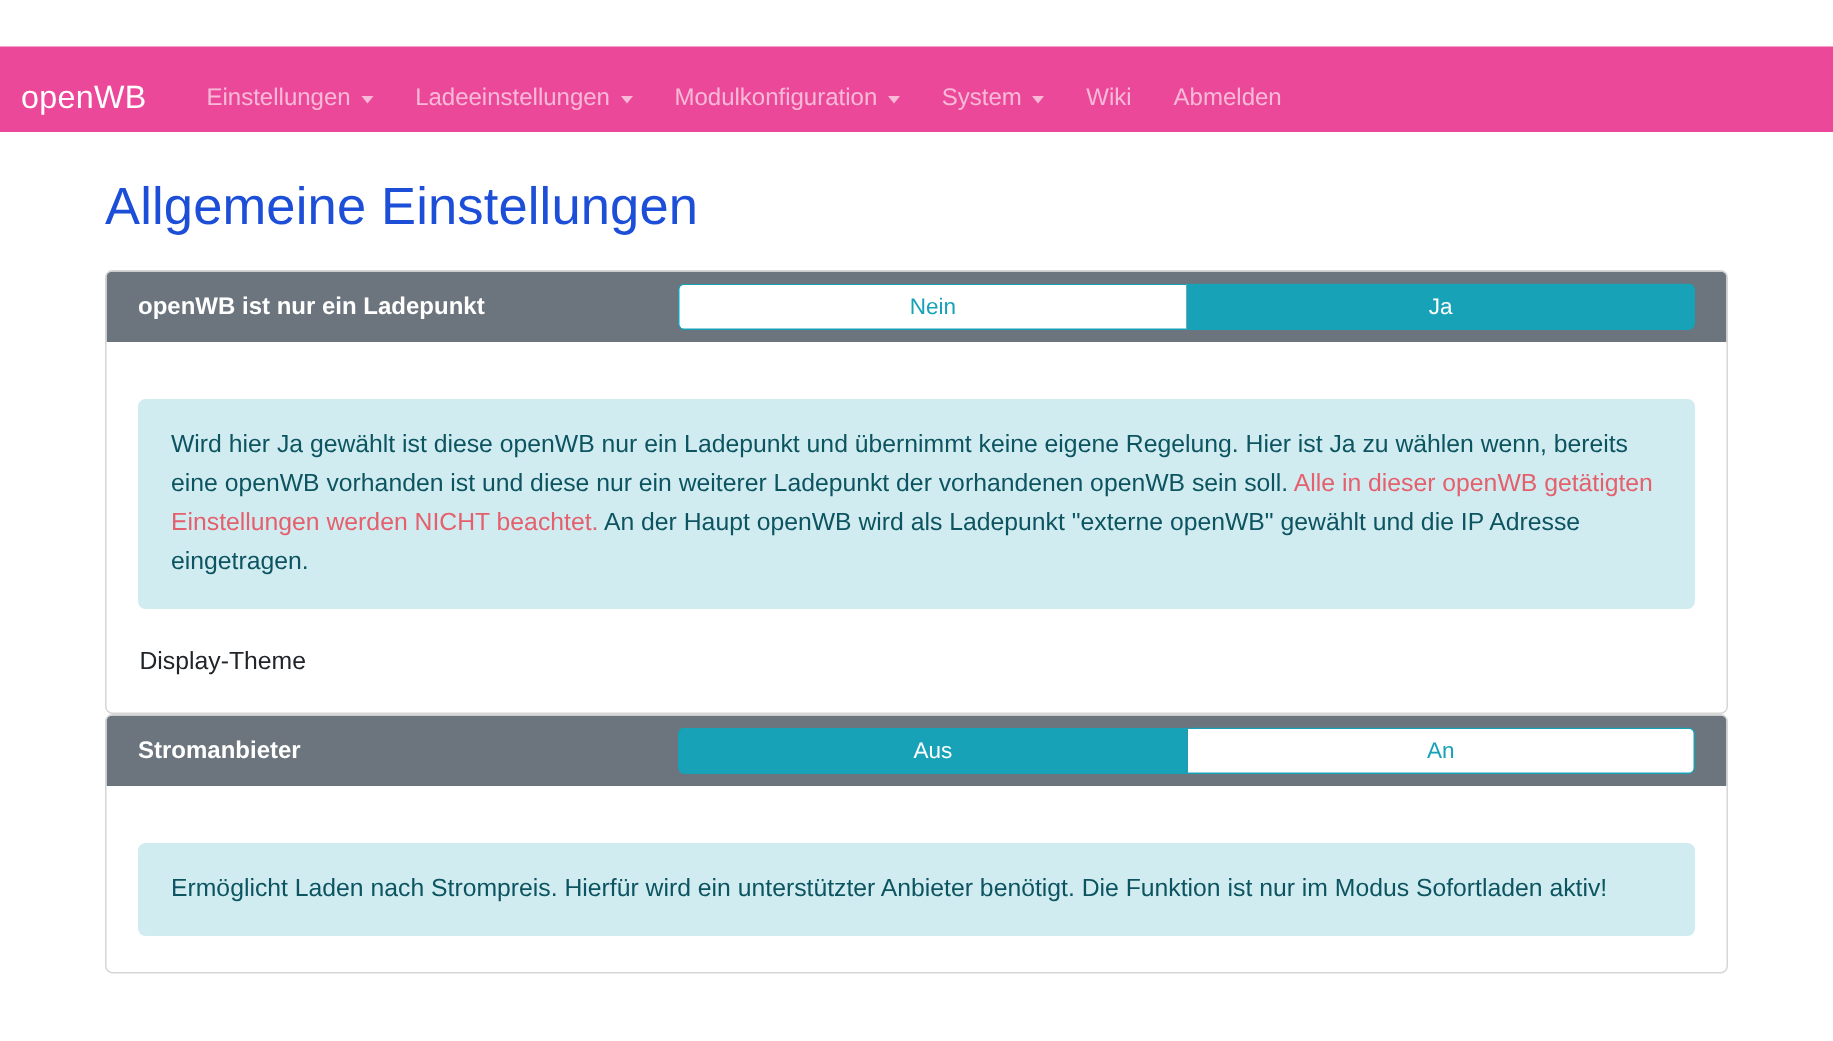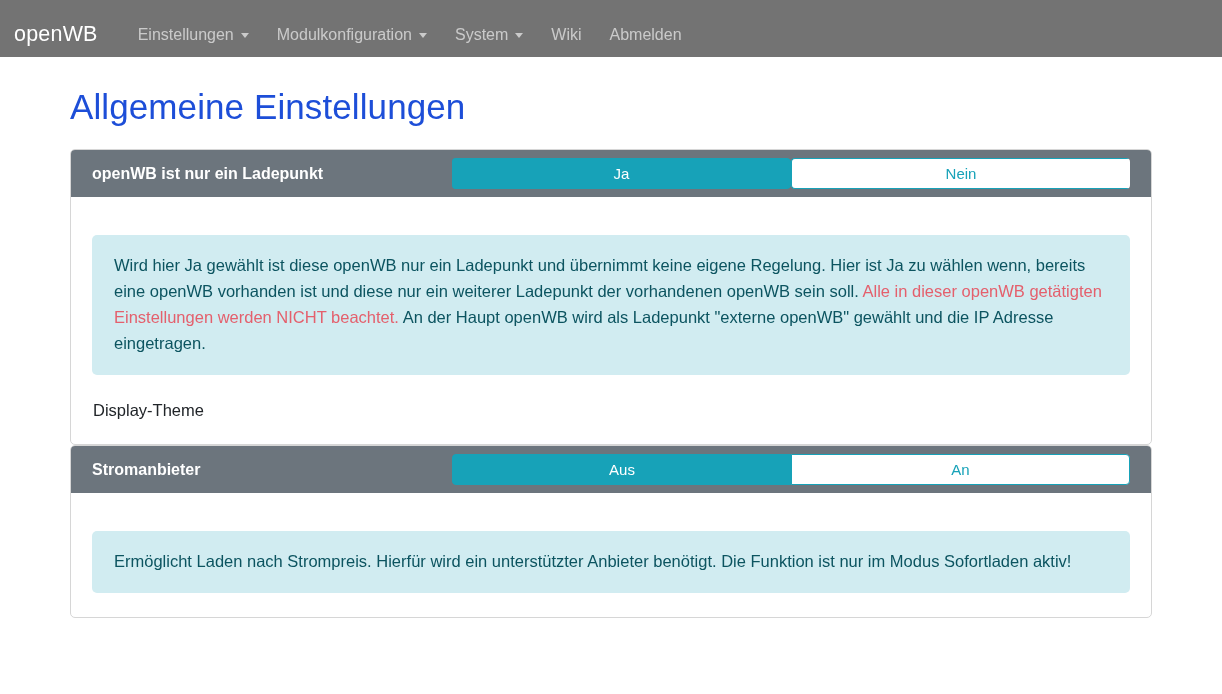--- a/index.html
+++ b/index.html
@@ -7,24 +7,25 @@
     margin: 0; padding: 0;
     width: 1222px; height: 694px;
     background: #ffffff;
     font-family: "Liberation Sans", sans-serif;
     overflow: hidden;
   }
 
   
   .navbar {
     height: 57px;
-    background: #737373;
+    background: #ec4899;
     display: flex;
     align-items: center;
     padding: 12px 16px 0 14px;
+    margin-top: 31px;
   }
   .brand {
     color: #ffffff;
     font-size: 21.5px;
     margin-right: 26px;
     letter-spacing: 0.2px;
     white-space: nowrap;
   }
   .nav-items {
     display: flex;
@@ -167,20 +168,24 @@
 <body>
 
 <div class="navbar">
   <div class="brand">openWB</div>
   <div class="nav-items">
     <div class="nav-item">
       <span>Einstellungen</span>
       <span class="caret"></span>
     </div>
     <div class="nav-item">
+      <span>Ladeeinstellungen</span>
+      <span class="caret"></span>
+    </div>
+    <div class="nav-item">
       <span>Modulkonfiguration</span>
       <span class="caret"></span>
     </div>
     <div class="nav-item">
       <span>System</span>
       <span class="caret"></span>
     </div>
     <div class="nav-item">
       <span>Wiki</span>
     </div>
@@ -190,22 +195,22 @@
   </div>
 </div>
 
 <div class="page">
   <h1 class="page-title">Allgemeine Einstellungen</h1>
 
   <div class="card">
     <div class="card-header">
       <div class="card-header-title">openWB ist nur ein Ladepunkt</div>
       <div class="btn-group">
+        <div class="btn-toggle left">Nein</div>
         <div class="btn-toggle right active">Ja</div>
-        <div class="btn-toggle left">Nein</div>
       </div>
     </div>
     <div class="card-body">
       <div class="alert-info">
         <span>Wird hier Ja gewählt ist diese openWB nur ein Ladepunkt und übernimmt keine eigene Regelung. Hier ist Ja zu wählen wenn, bereits eine openWB vorhanden ist und diese nur ein weiterer Ladepunkt der vorhandenen openWB sein soll. </span><span class="warn">Alle in dieser openWB getätigten Einstellungen werden NICHT beachtet.</span><span> An der Haupt openWB wird als Ladepunkt "externe openWB" gewählt und die IP Adresse eingetragen.</span>
       </div>
       <div class="form-row">
         <div class="form-label">Display-Theme</div>
       </div>
     </div>

